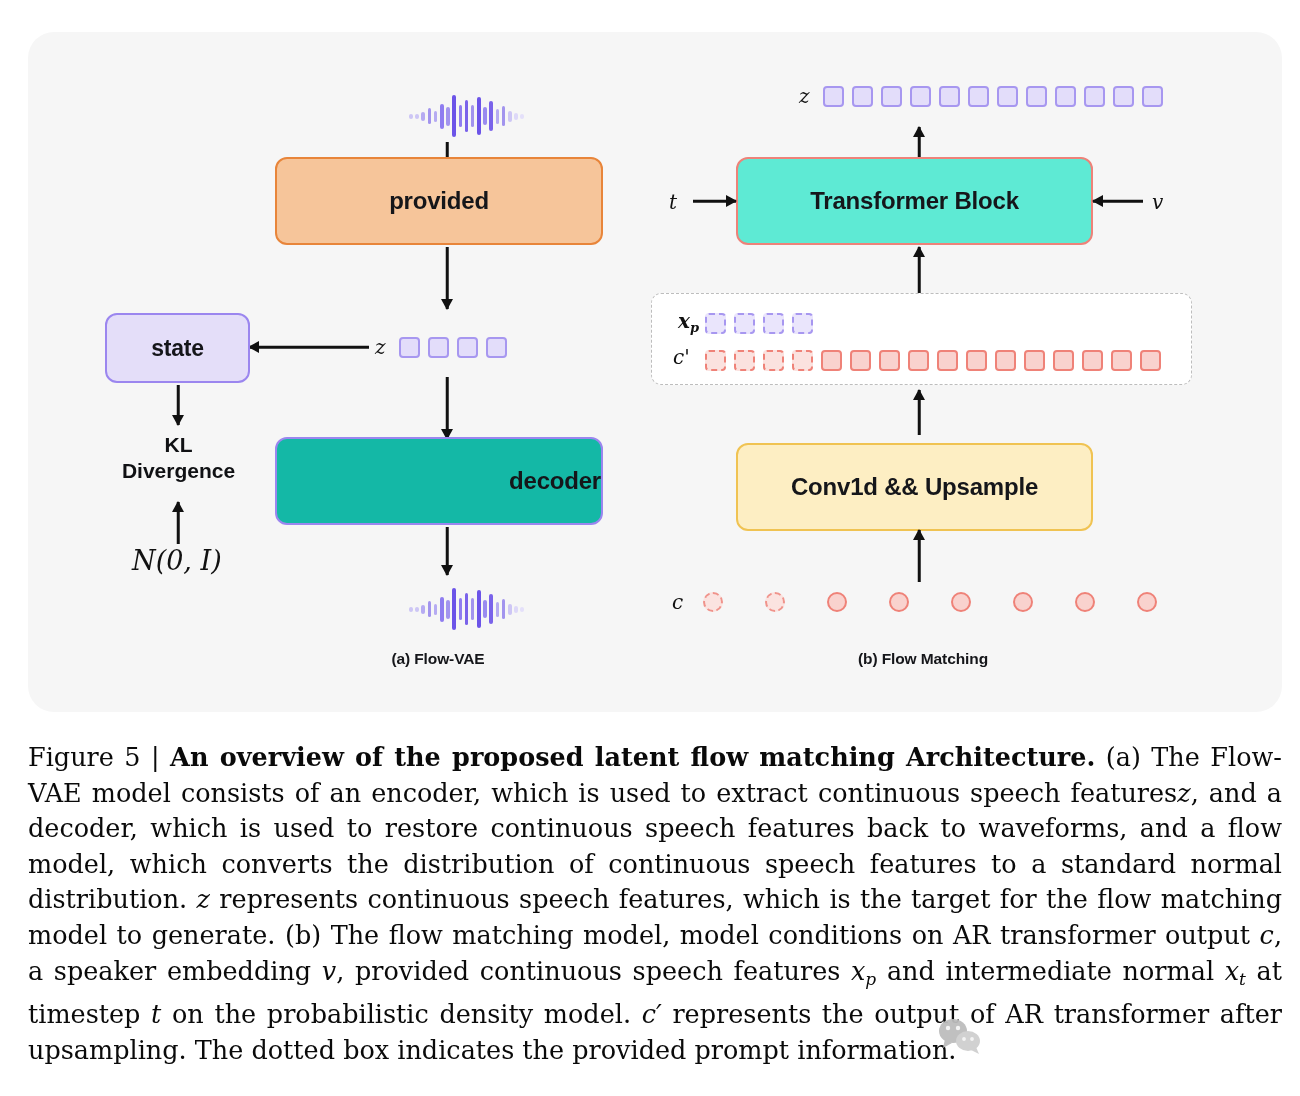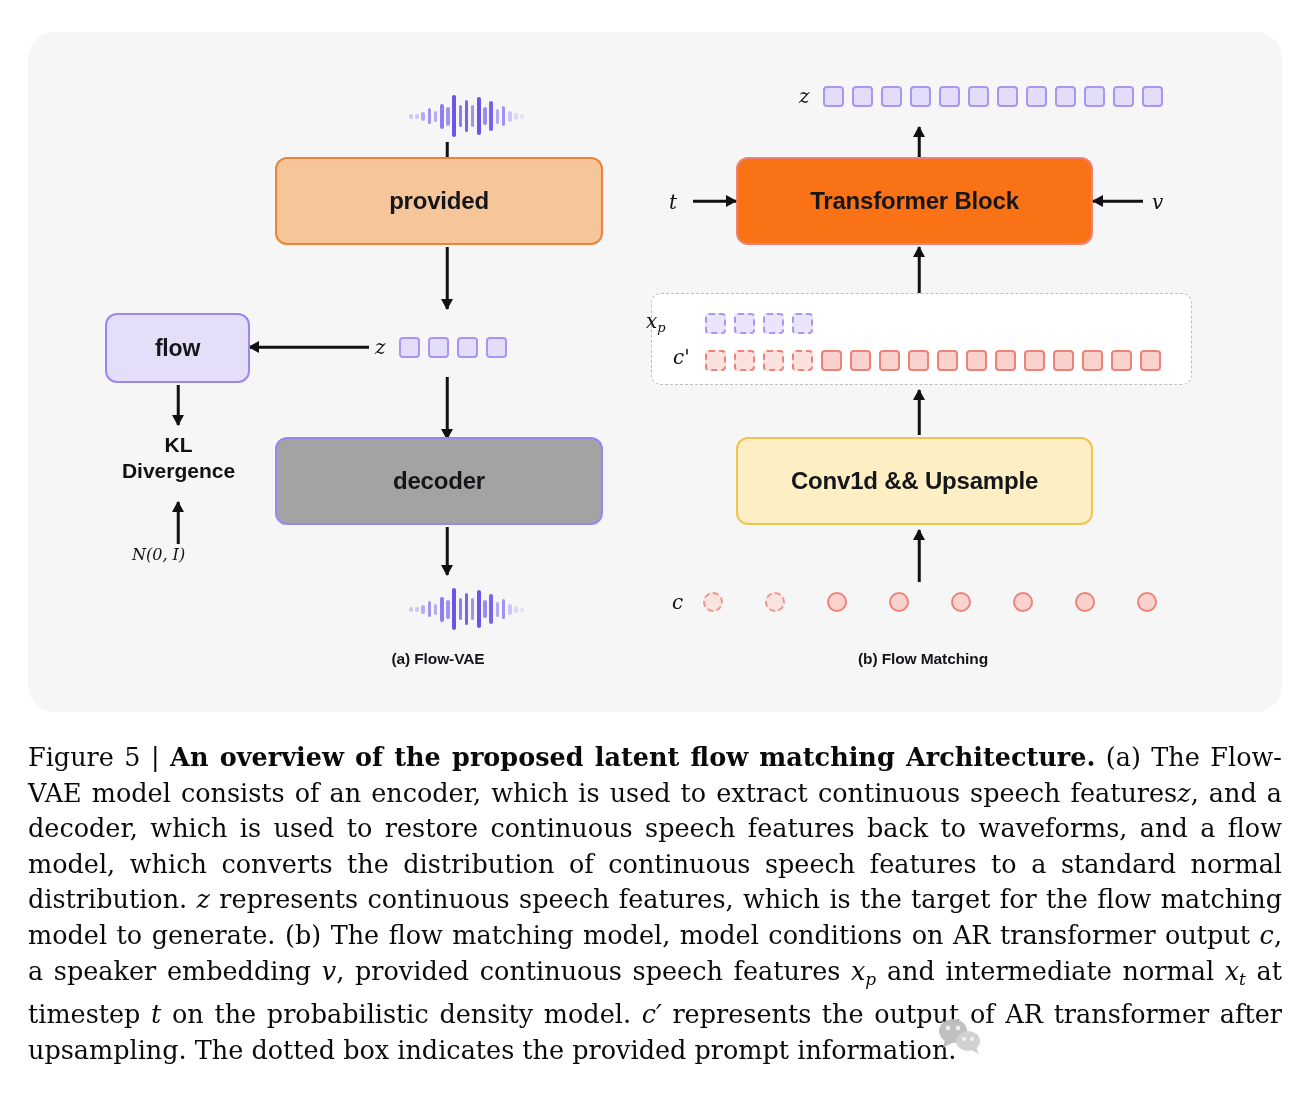--- a/index.html
+++ b/index.html
@@ -27,24 +27,24 @@
     border-radius:12px;
     border:2px solid #000;
     display:flex;align-items:center;justify-content:center;
     font-family:"Liberation Sans", sans-serif;
     font-weight:600;
     letter-spacing:-0.2px;
     color:#15161a;
     box-sizing:border-box;
   }
   .node.encoder{background:#f6c59a;border-color:#e8853a;}
-  .node.decoder{background:#a3a3a3;border-color:#9b86ef;}
+  .node.decoder{background:#14b8a6;border-color:#9b86ef;justify-content:flex-end;}
   .node.flow{background:#e4def9;border-color:#9b86ef;}
-  .node.transformer{background:#f97316;border-color:#ee8279;}
-  .node.conv{background:#fdeec3;border-color:#f0c352;}
+  .node.transformer{background:#5eead4;border-color:#ee8279;}
+  .node.conv{background:#fdeec3;border-color:#f0c352;margin-top:6px;}
 
   
   .arrow-v, .arrow-h{position:absolute;}
   .arrow-v .shaft{
     position:absolute;left:50%;top:0;width:2.5px;height:100%;
     background:#111;transform:translateX(-50%);
   }
   .arrow-v .head-down{
     position:absolute;left:50%;bottom:-1px;
     width:0;height:0;border-left:6.5px solid transparent;
@@ -202,39 +202,39 @@
       <div class="tok purple"></div>
       <div class="tok purple"></div>
     </div>
 
   <div class="arrow-h" style="left:221px;top:308px;width:120px;height:14px;">
     <div class="shaft"></div>
       <div class="head-left"></div>
   </div>
 
   <div class="node flow" style="left:77px;top:281px;width:145px;height:70px;font-size:23px;">
-    <span>flow</span>
+    <span>state</span>
   </div>
 
   <div class="arrow-v" style="left:143px;top:353px;width:14px;height:40px;">
     <div class="shaft"></div>
       <div class="head-down"></div>
   </div>
 
   <div class="plain-label" style="left:43px;top:400px;width:215px;">
     <div>KL</div>
     <div>Divergence</div>
   </div>
 
   <div class="arrow-v" style="left:143px;top:470px;width:14px;height:42px;">
     <div class="shaft"></div>
       <div class="head-up"></div>
   </div>
 
-  <div class="math" style="left:104px;top:513px;font-size:16px;font-style:italic;">N(0, I)</div>
+  <div class="math" style="left:104px;top:513px;font-size:27px;font-style:italic;">N(0, I)</div>
 
   <div class="arrow-v" style="left:412px;top:345px;width:14px;height:62px;">
     <div class="shaft"></div>
       <div class="head-down"></div>
   </div>
 
   <div class="node decoder" style="left:247px;top:405px;width:328px;height:88px;font-size:24px;">
     <span>decoder</span>
   </div>
 
@@ -304,21 +304,21 @@
       <div class="head-left"></div>
   </div>
 
   <div class="arrow-v" style="left:884px;top:215px;width:14px;height:47px;">
     <div class="shaft"></div>
       <div class="head-up"></div>
   </div>
 
   <div id="prompt-box" style="left:623px;top:261px;width:541px;height:92px;"></div>
 
-  <div class="math" style="left:618px;top:277px;">x<span class="sub">p</span></div>
+  <div class="math" style="left:650px;top:277px;font-weight:bold;">x<span class="sub">p</span></div>
   <div class="token-row" id="fm-xp-tokens" style="left:677px;top:281px;">
       <div class="tok purple-dash"></div>
       <div class="tok purple-dash"></div>
       <div class="tok purple-dash"></div>
       <div class="tok purple-dash"></div>
     </div>
 
   <div class="math" style="left:645px;top:313px;">c'</div>
   <div class="token-row" id="fm-cp-tokens" style="left:677px;top:318px;">
       <div class="tok red-dash"></div>

